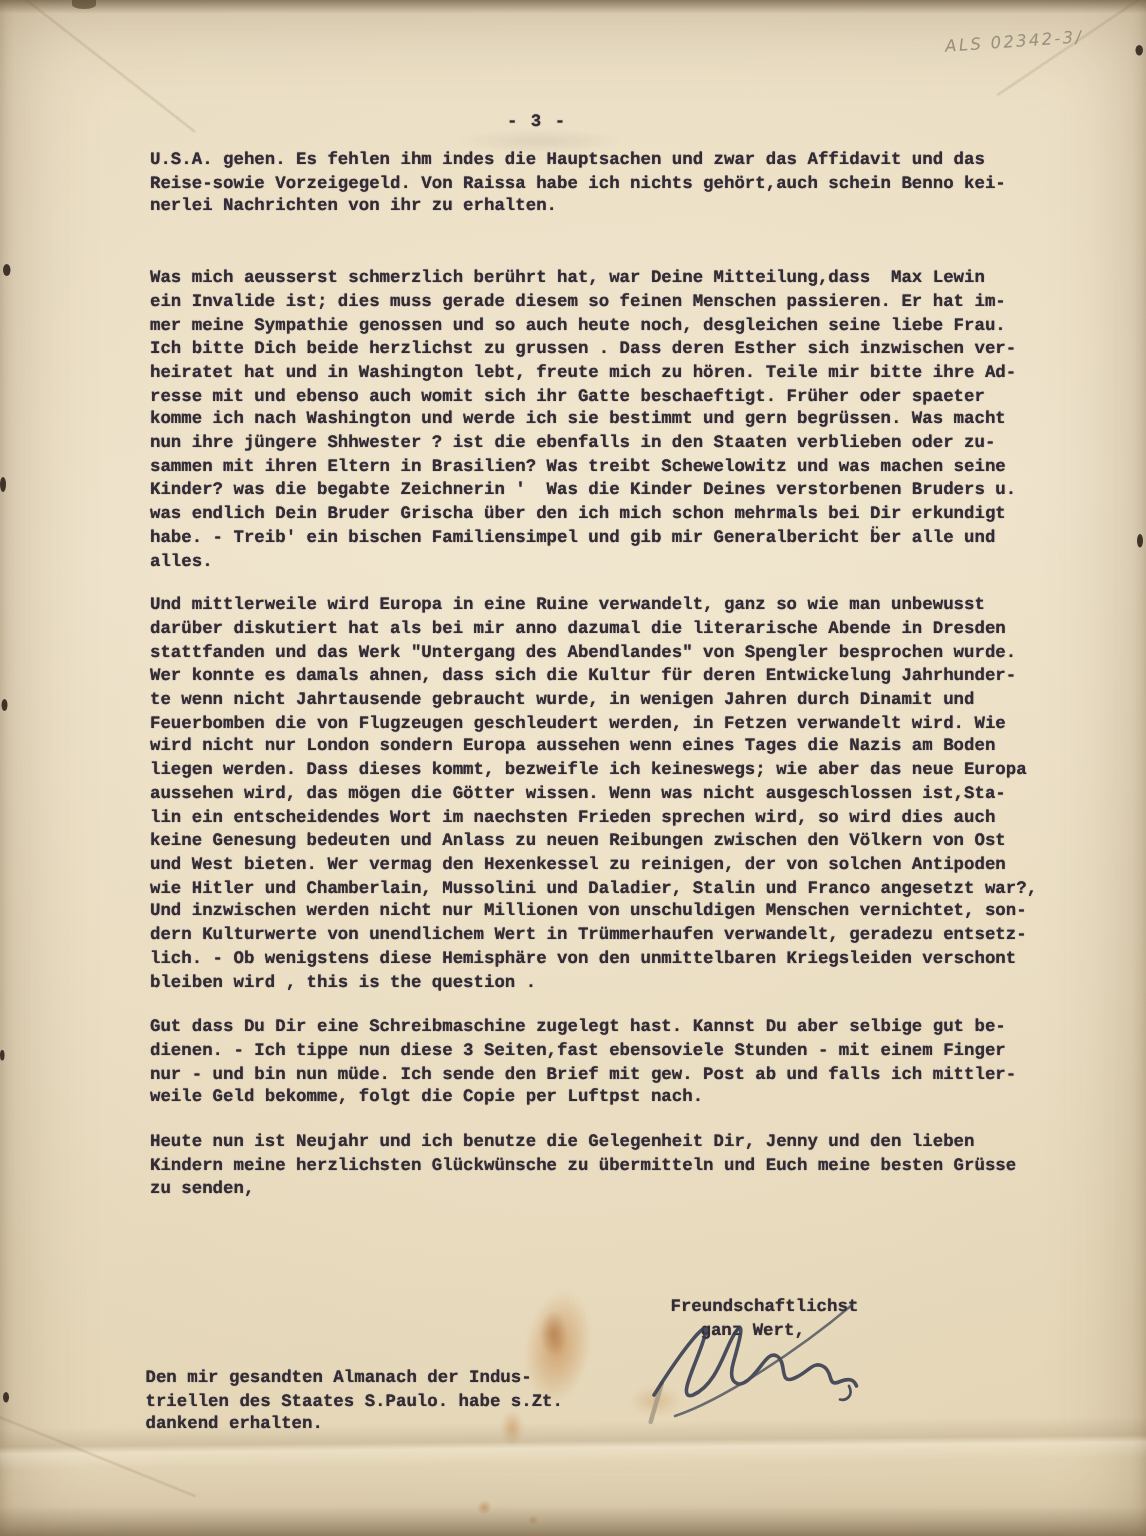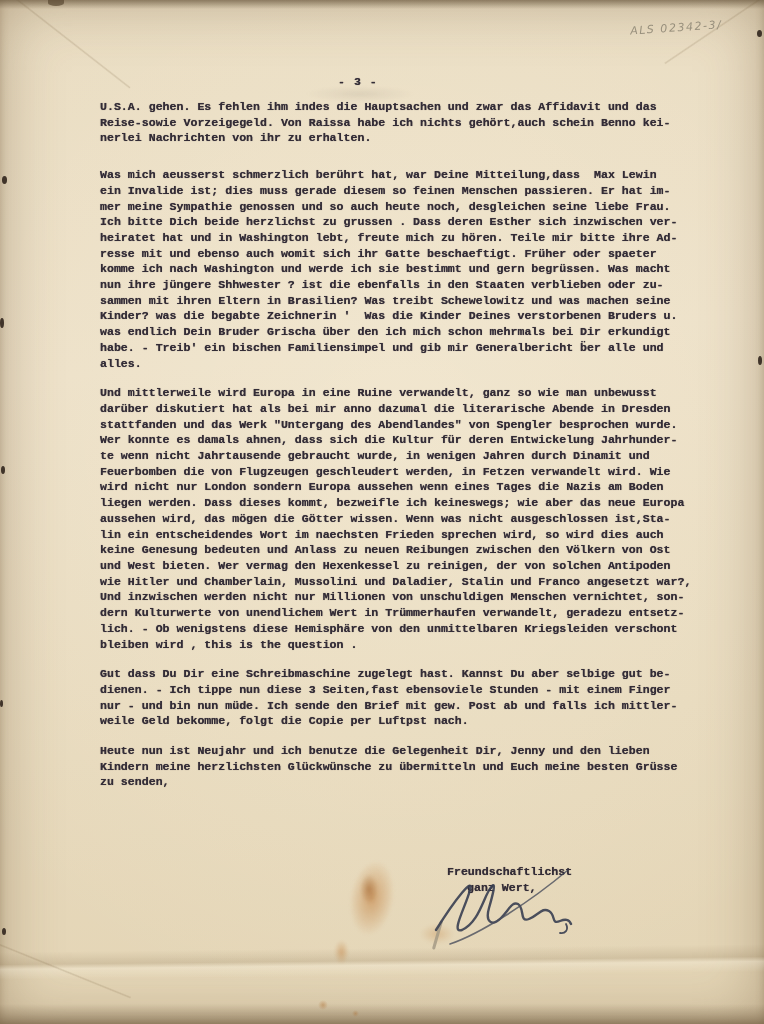--- a/index.html
+++ b/index.html
@@ -13,21 +13,21 @@
   }
   .typed{
     font:700 11.6px/15.7px "Liberation Mono",monospace;
     color:#332c36;
     white-space:pre;
     text-shadow:0 0 .7px rgba(48,42,54,.85);
   }
   .page-num{position:absolute;left:338px;top:74px;letter-spacing:1px;}
   .body-text{position:absolute;left:100px;top:99px;width:620px;}
   .para{margin:0 0 14px 0;}
-  .para.first{margin-bottom:21px;}
+  .para.first{margin-bottom:32px;}
   .closing{position:absolute;left:447px;top:864px;}
   .closing .indent{padding-left:20px;}
   .ps{position:absolute;left:97px;top:911px;}
   .pencil{
     position:absolute;left:630px;top:20px;width:130px;
     font:italic 11px/13px "DejaVu Sans",sans-serif;
     color:#98907d;letter-spacing:.14em;transform:rotate(-4deg);
   }
   .sig{position:absolute;left:428px;top:864px;width:150px;height:88px;}
   
@@ -143,14 +143,17 @@
   </div>
 
   <svg class="sig" viewBox="0 0 150 88">
     <g fill="none" stroke="#3a4052" stroke-linecap="round" stroke-linejoin="round" opacity="0.9">
       <path d="M22 80 C 52 70, 102 38, 140 6" stroke-width="1.6" opacity="0.8"></path>
       <path d="M8 66 C 28 34, 46 12, 42 26 C 38 42, 22 70, 34 66 C 52 58, 56 30, 64 22 C 68 18, 65 30, 61 44 C 57 58, 64 63, 73 54 C 81 46, 84 37, 90 40 C 97 44, 91 59, 101 55 C 111 51, 114 43, 121 47 C 128 51, 123 61, 132 57 C 137 55, 141 55, 143 60" stroke-width="2.4"></path>
       <path d="M138 60 C 141 66, 137 70, 132 69" stroke-width="1.8"></path>
     </g>
   </svg>
 
+  <div class="typed ps">Den mir gesandten Almanach der Indus-
+triellen des Staates S.Paulo. habe s.Zt.
+dankend erhalten.</div>
 
 </div>
 
 </body></html>

